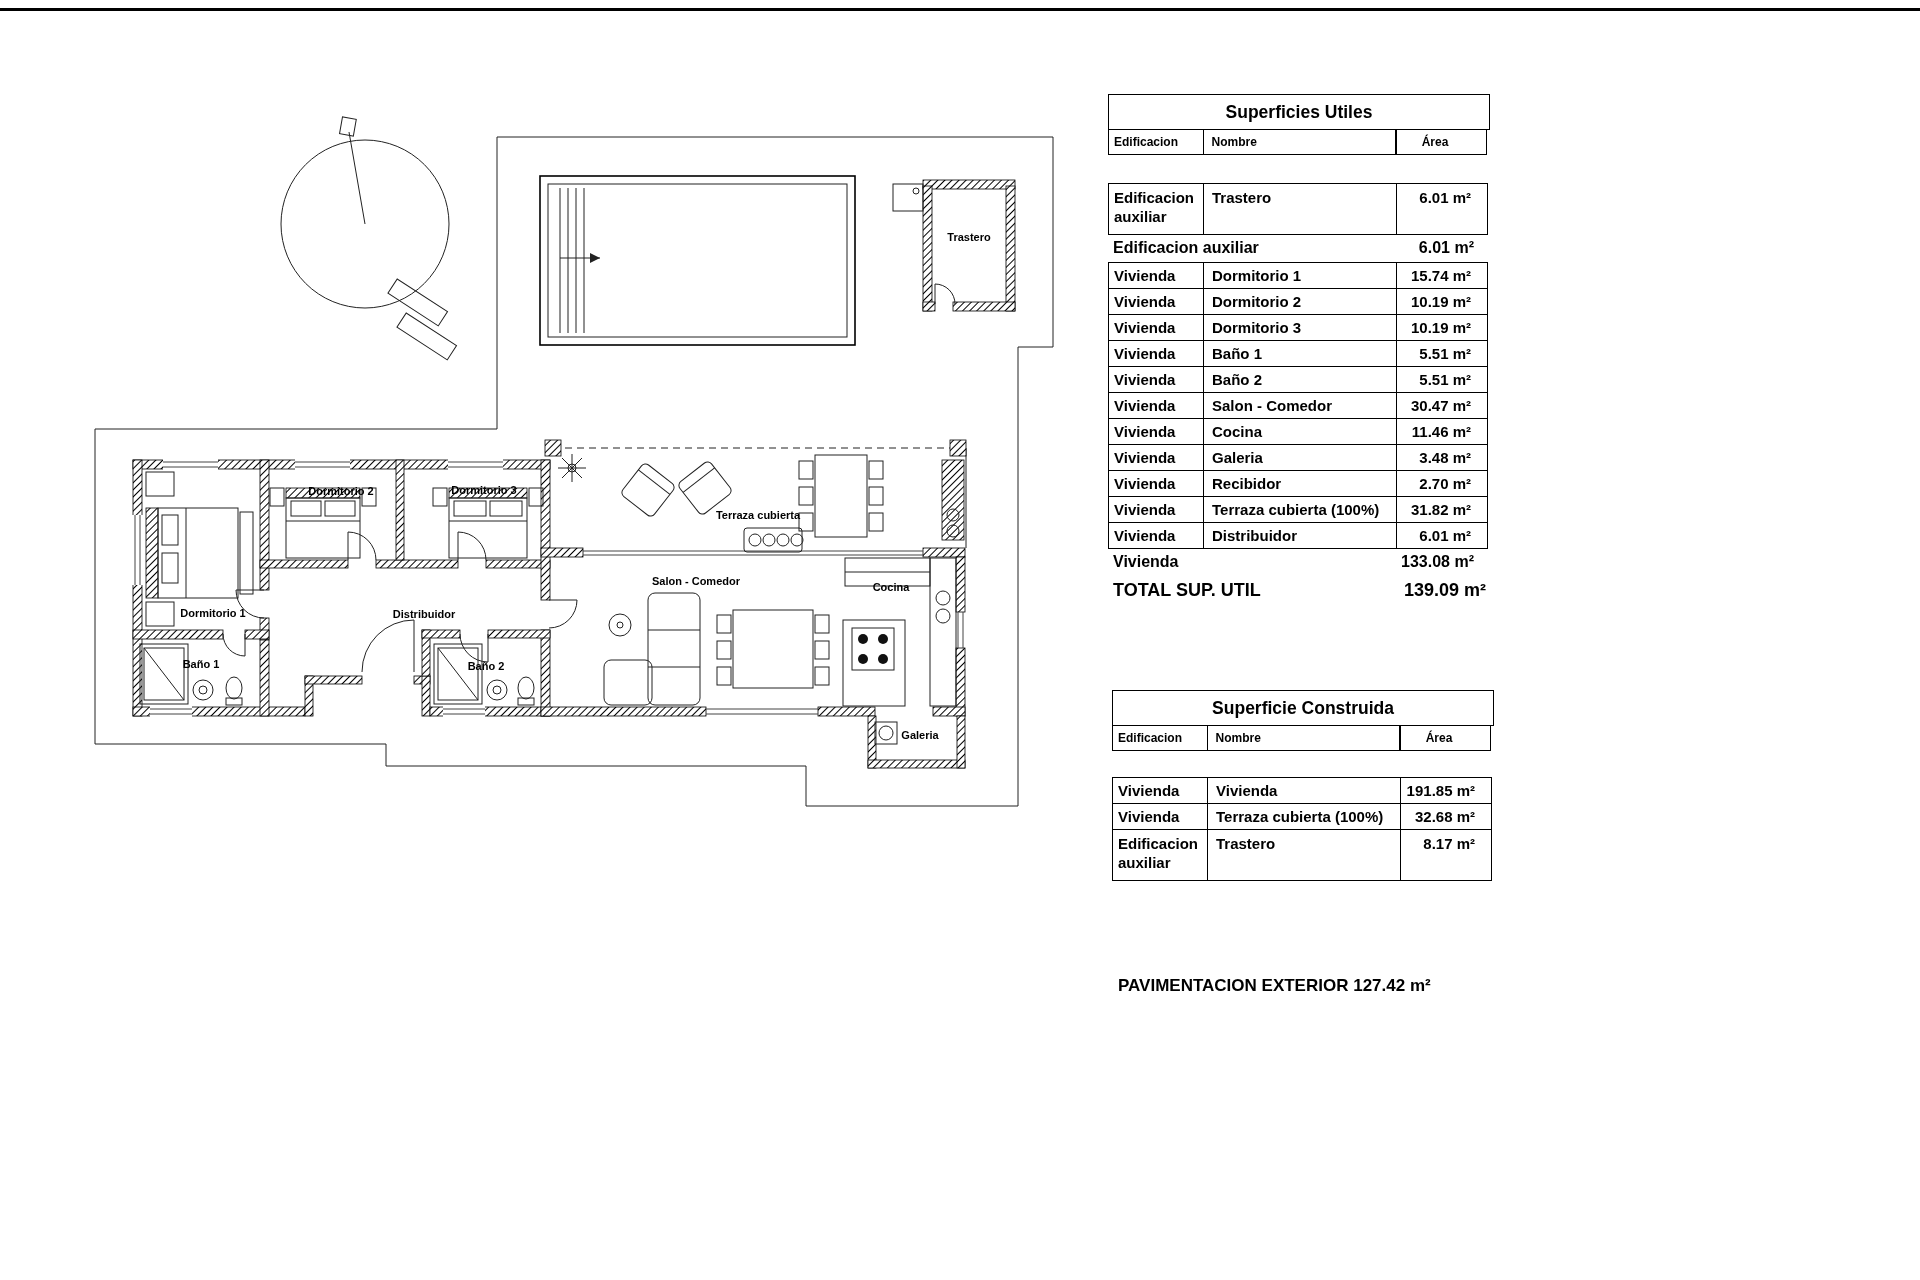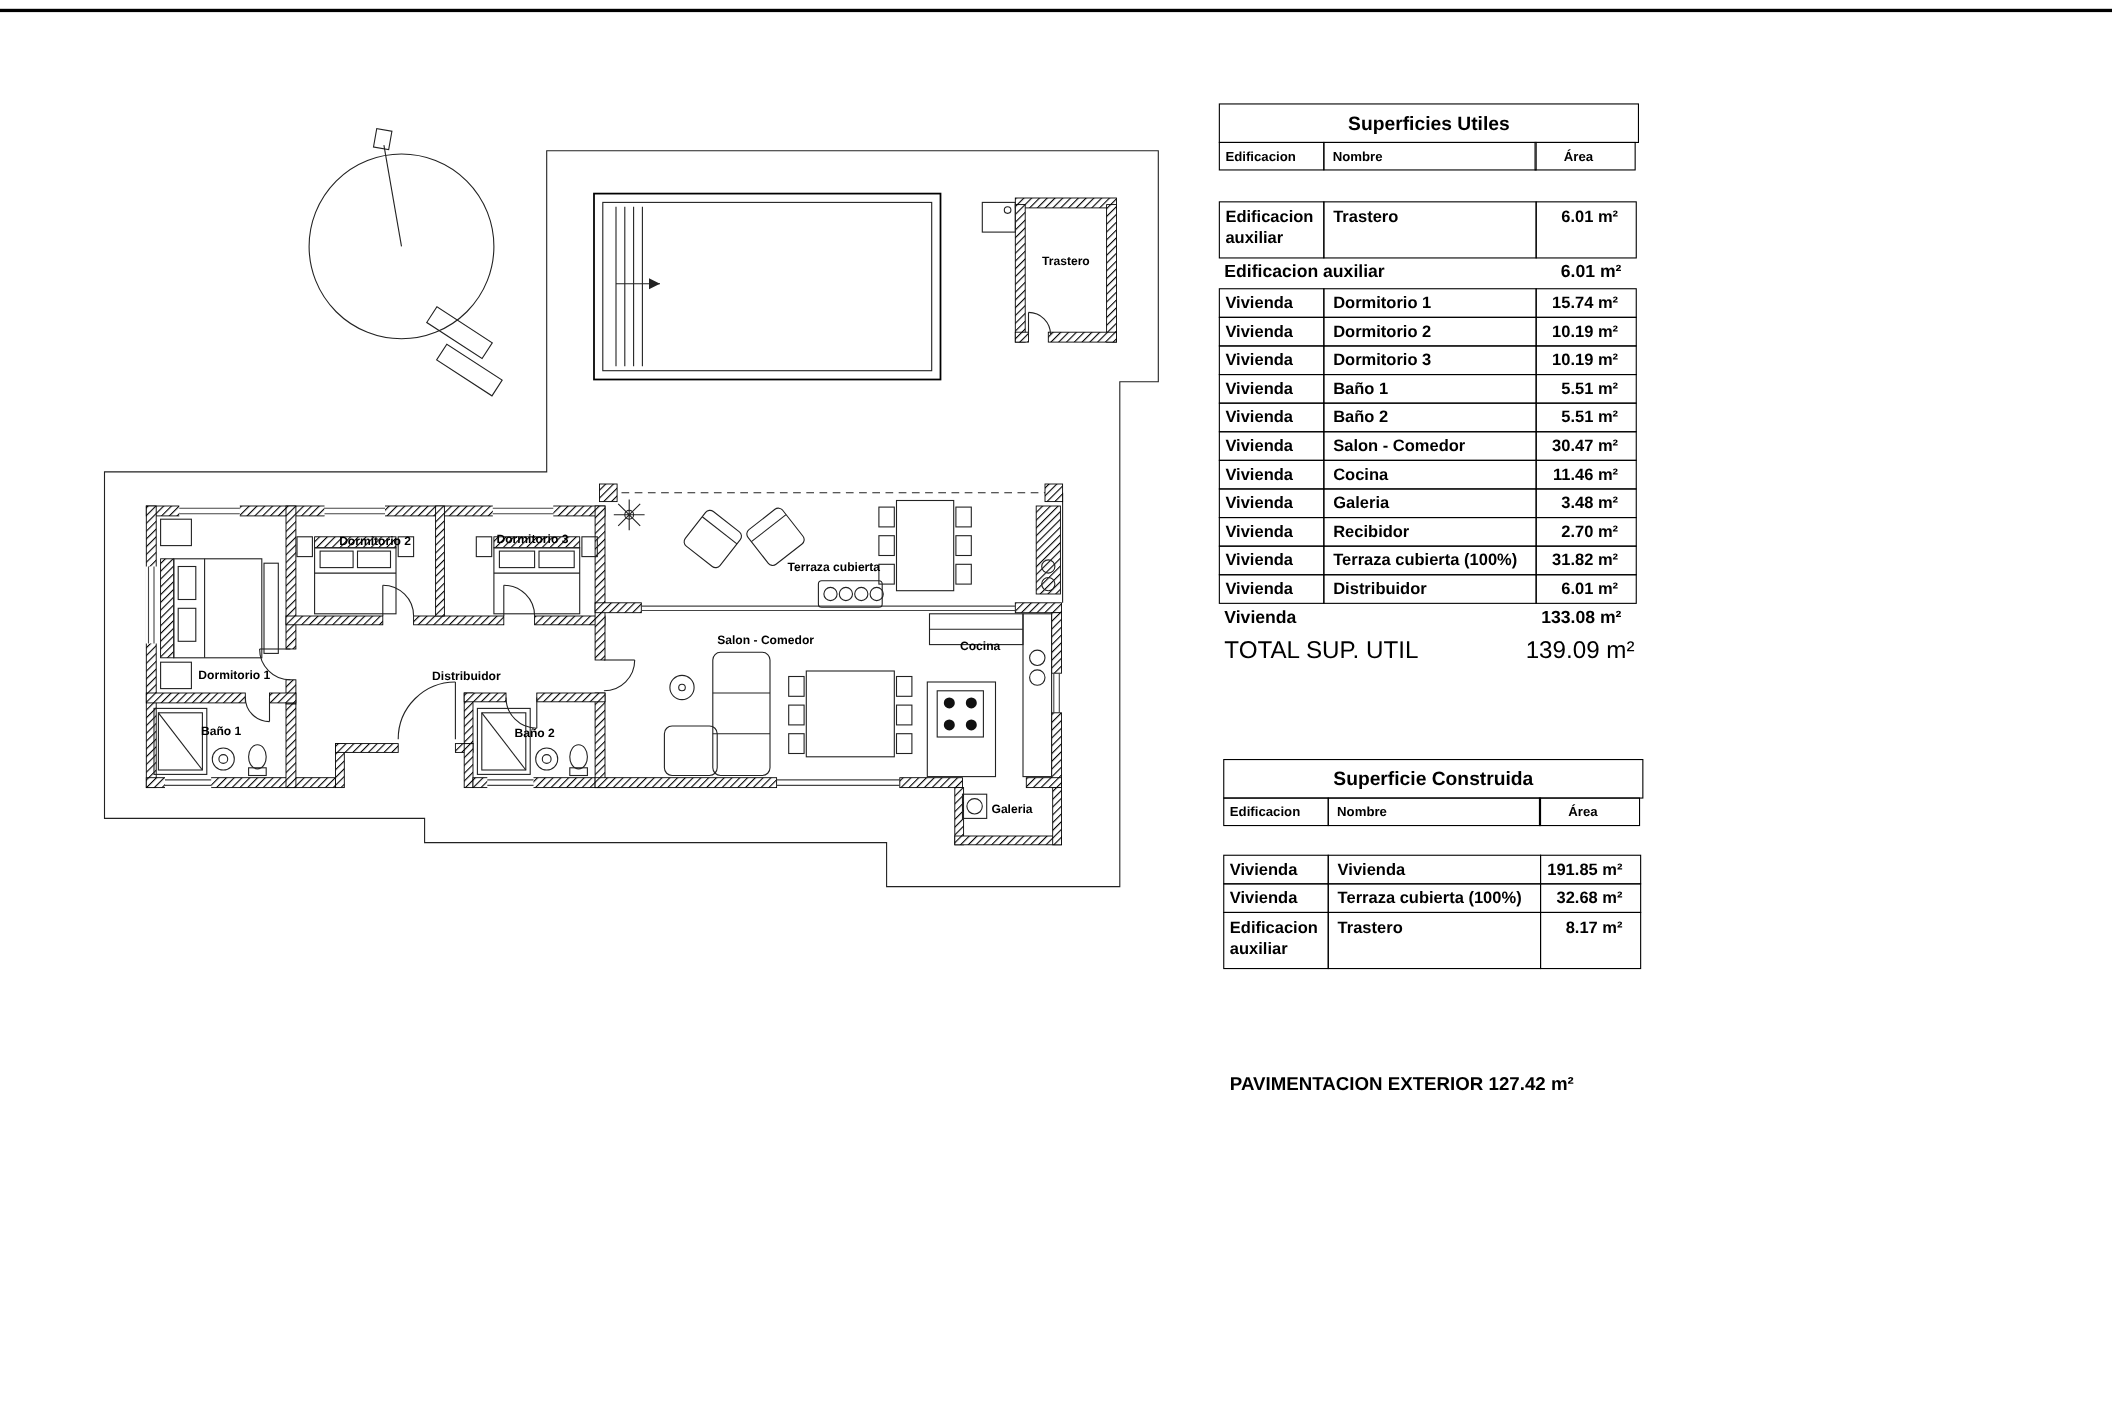--- a/index.html
+++ b/index.html
@@ -37,21 +37,21 @@
   .gap2{height:26px;}
   .trow{display:flex;}
   .trow + .trow{margin-top:-1px;}
   .trow .cell{border:1px solid #000;font-weight:700;font-size:15px;display:flex;align-items:center;min-height:27px;}
   .trow .cell + .cell{margin-left:-1px;}
   .trow.tall .cell{min-height:52px;align-items:flex-start;padding-top:4px;line-height:1.3;}
   .srow{display:flex;justify-content:space-between;align-items:center;min-height:27px;
     font-weight:700;font-size:16px;padding-left:5px;}
   .srow .val{padding-right:16px;}
   .orow{display:flex;justify-content:space-between;align-items:center;min-height:30px;
-    font-weight:400;font-size:22px;padding-left:5px;}
+    font-weight:700;font-size:18px;padding-left:5px;}
   .orow .val{padding-right:4px;}
   .pav{position:absolute;left:1118px;top:948px;font-weight:700;font-size:17px;margin-top:28px;}
 </style>
 </head>
 <body>
 
 <div class="top-rule"></div>
 
 <svg class="plan" width="1100" height="1280" viewBox="0 0 1100 1280">
   <defs>

